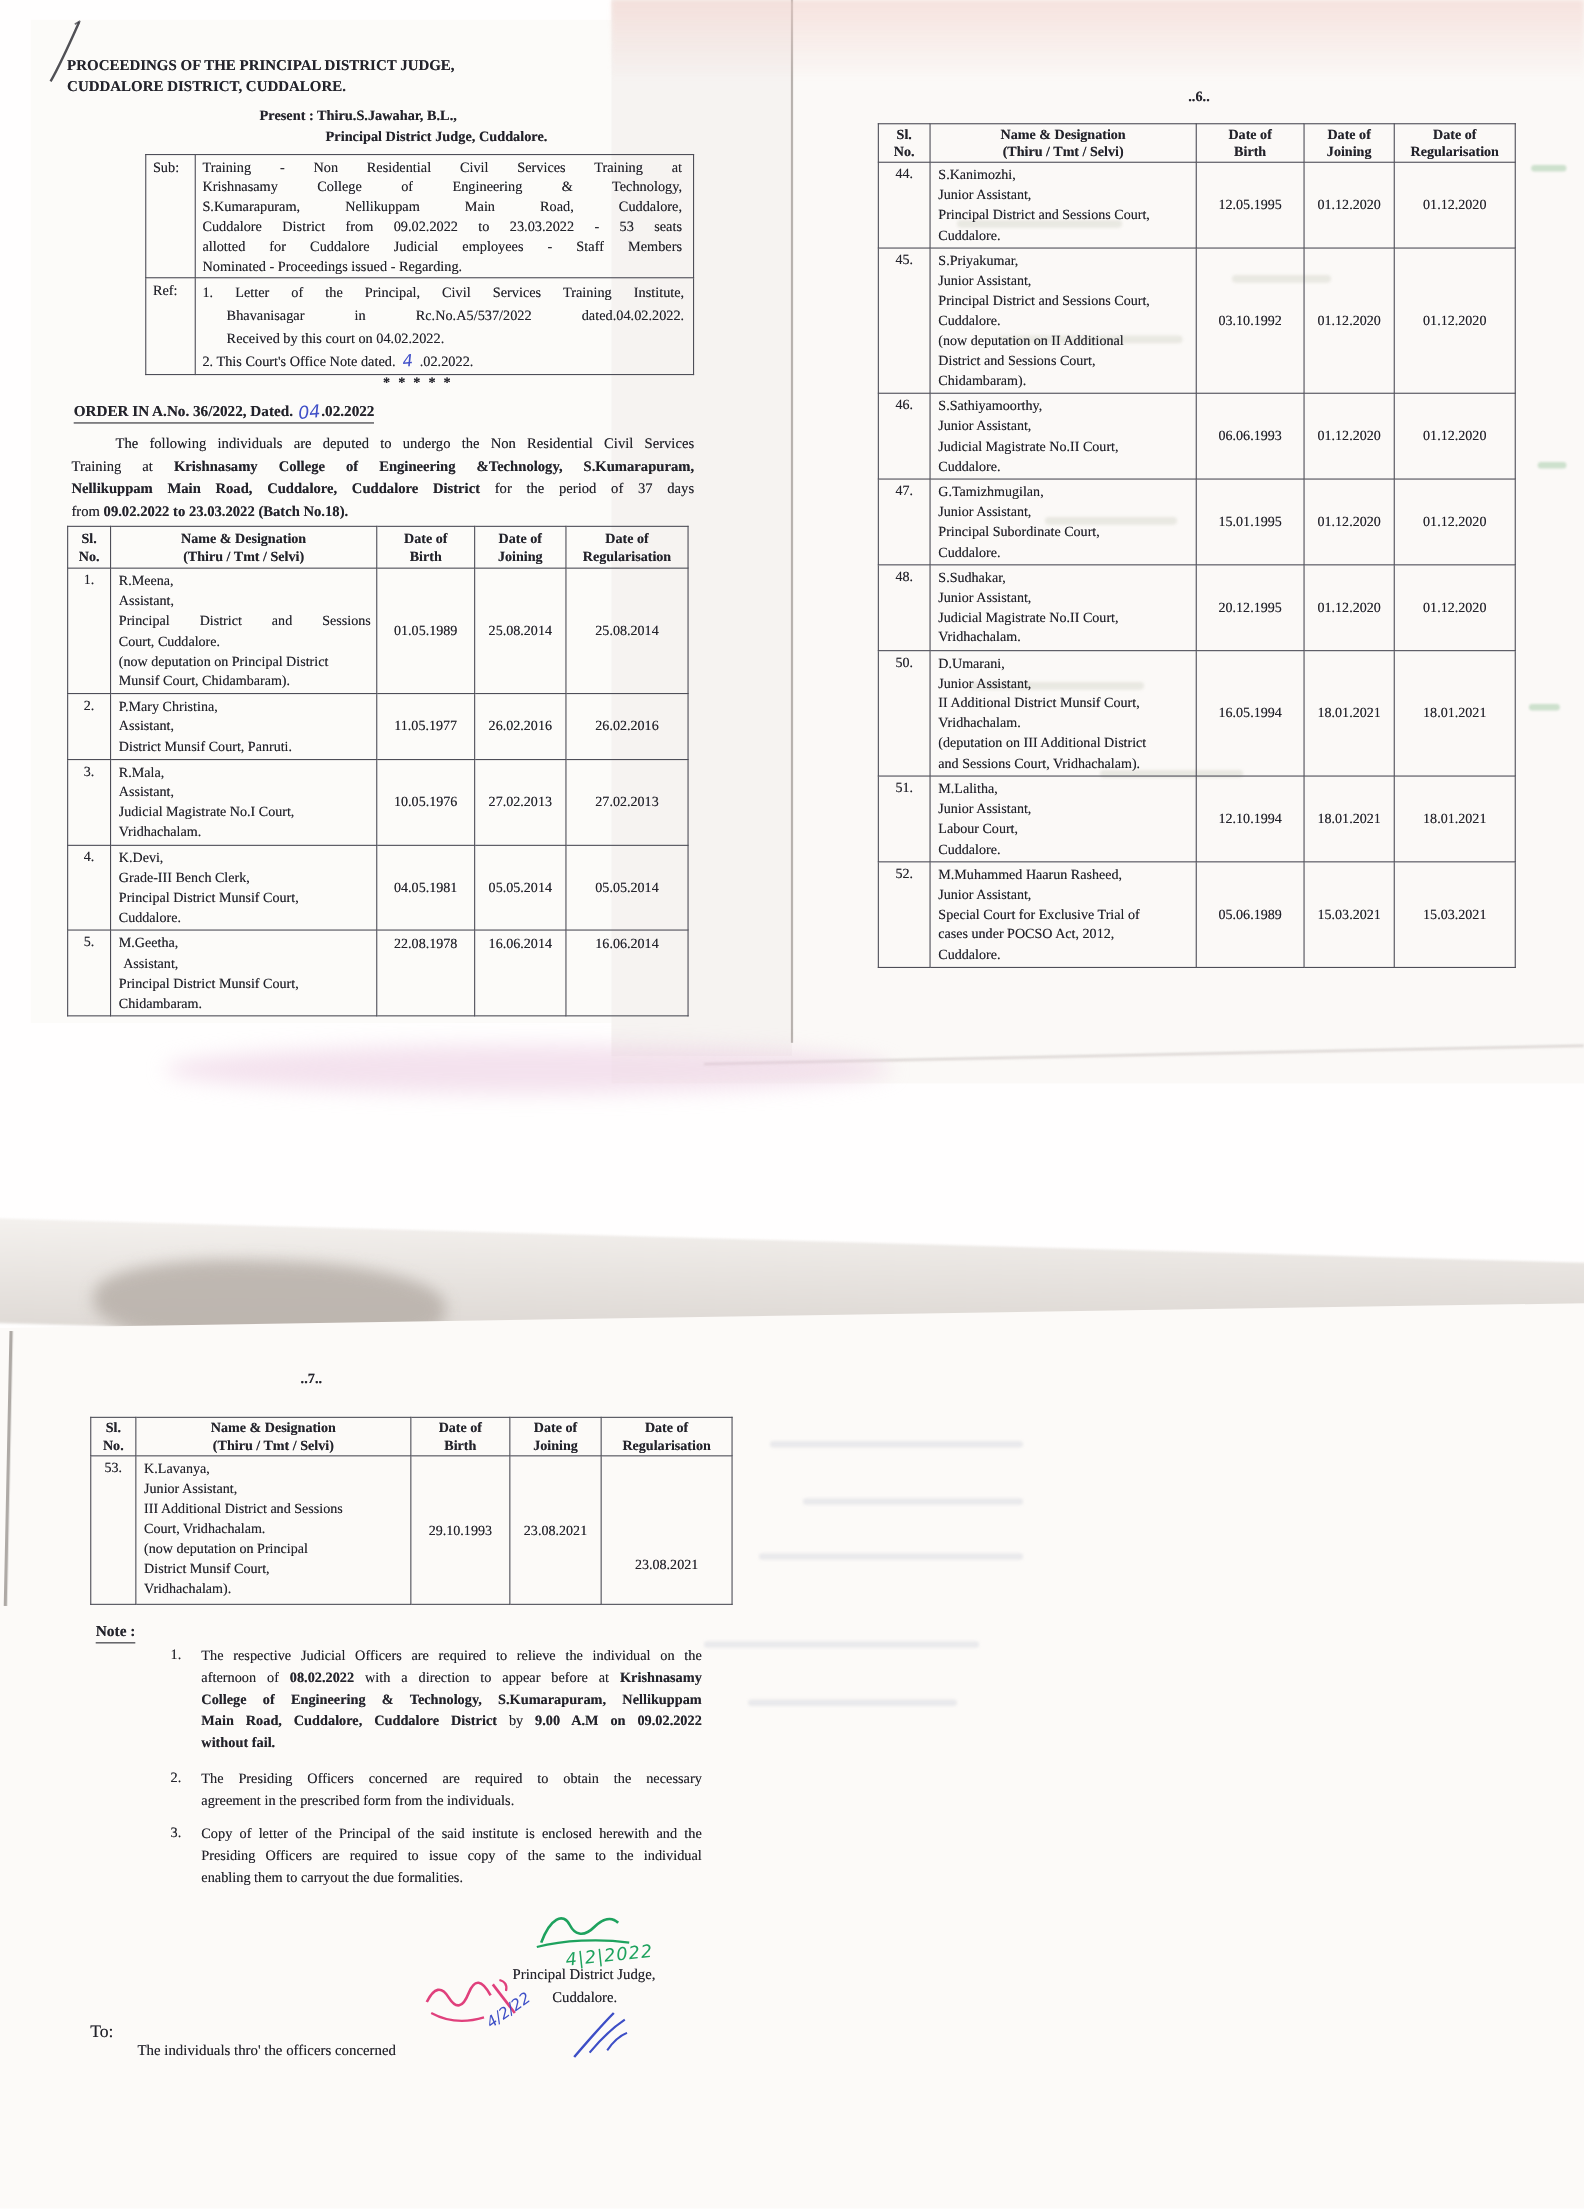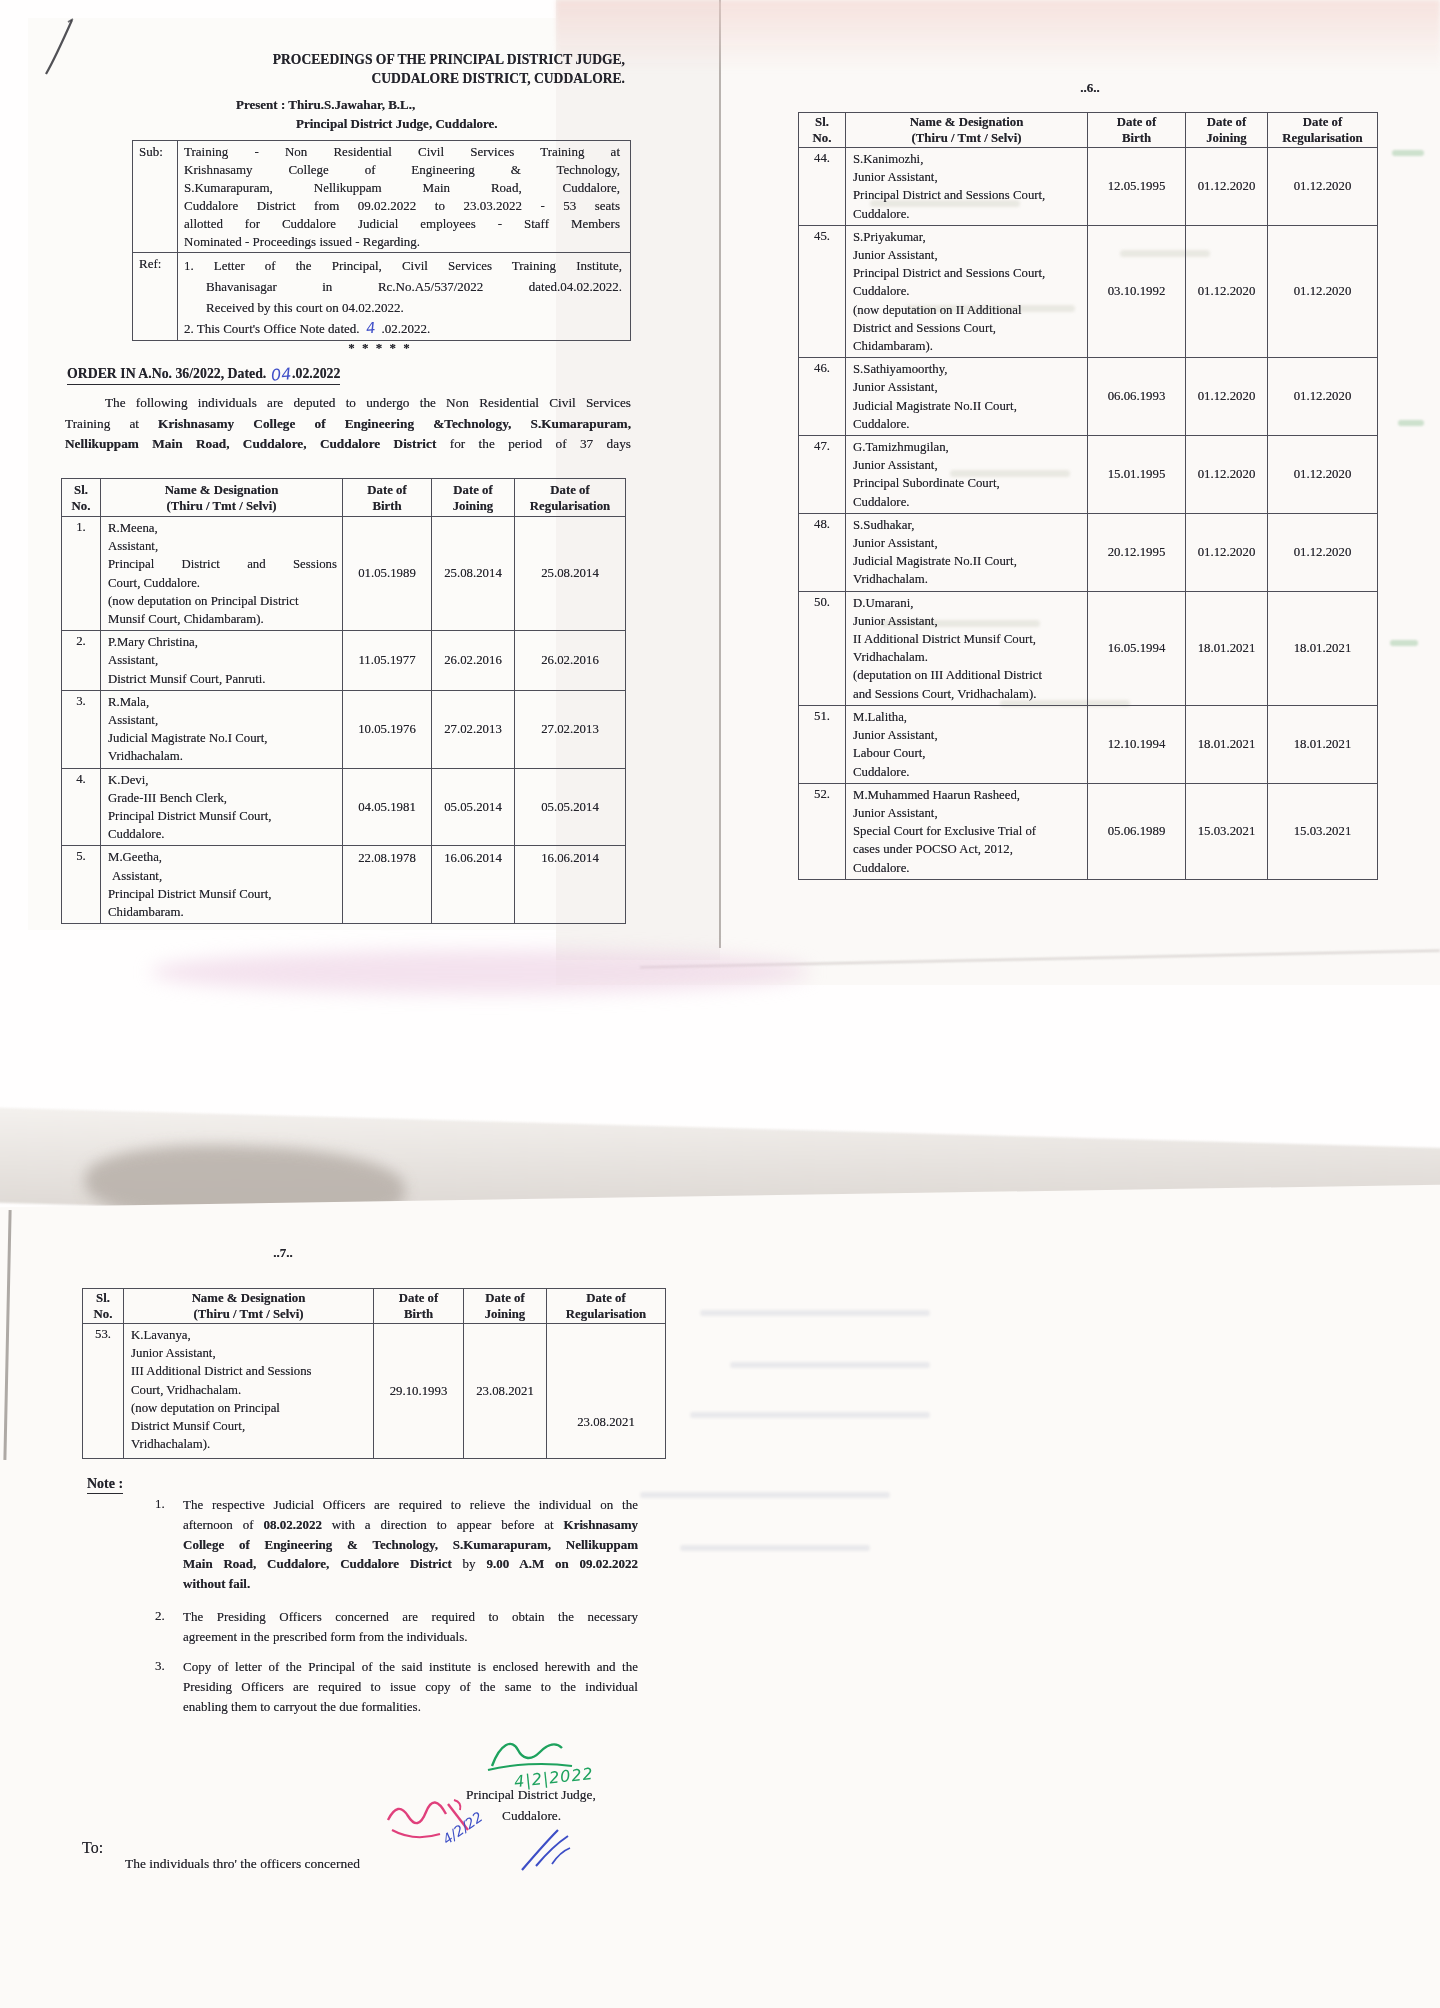--- a/index.html
+++ b/index.html
@@ -62,21 +62,21 @@
   <div class="ghostb" style="left:730px;top:1362px;width:200px;"></div>
   <div class="ghostb" style="left:690px;top:1412px;width:240px;"></div>
   <div class="ghostb" style="left:640px;top:1492px;width:250px;"></div>
   <div class="ghostb" style="left:680px;top:1545px;width:190px;"></div>
 
   <svg class="abs z5" style="left:42px;top:16px;" width="36" height="64" viewBox="0 0 36 64">
     <path d="M30,4 C22,22 12,44 4,58" stroke="#33333a" stroke-width="2.2" fill="none" opacity="0.85"></path>
     <path d="M31,3 l-5,3" stroke="#33333a" stroke-width="1.6" fill="none" opacity="0.7"></path>
   </svg>
 
-  <div class="abs b z5" style="left:61px;top:51px;width:564px;text-align:right;font-size:13.6px;line-height:18.5px;font-family:Liberation Serif, serif;">
+  <div class="abs b z5" style="left:61px;top:51px;width:564px;text-align:left;font-size:13.6px;line-height:18.5px;font-family:Liberation Serif, serif;">
     <div>PROCEEDINGS OF THE PRINCIPAL DISTRICT JUDGE,</div>
     <div>CUDDALORE DISTRICT, CUDDALORE.</div>
   </div>
   <div class="abs b z5" style="left:236px;top:97px;font-size:13px;">Present : Thiru.S.Jawahar, B.L.,</div>
   <div class="abs b z5" style="left:296px;top:116px;font-size:13px;">Principal District Judge, Cuddalore.</div>
 
   <table class="sr" style="width:498px;">
     <colgroup>
         <col style="width:45px;">
         <col style="width:453px;">
@@ -113,20 +113,21 @@
 
   <div class="abs b z5" style="left:67px;top:363px;font-size:13.8px;border-bottom:1.8px solid #2a2a31;padding-bottom:2px;">
     <span>ORDER IN A.No. 36/2022, Dated.</span>
     <span class="hand" style="font-size:16px;margin:0 1px;position:relative;top:2px;">04</span><span>.02.2022</span>
   </div>
 
   <div class="abs z5" style="left:65px;top:393px;width:566px;font-size:13.3px;line-height:20.6px;">
     <div class="jl" style="text-indent:40px;">The following individuals are deputed to undergo the Non Residential Civil Services</div>
     <div class="jl"><span>Training at </span><span class="b">Krishnasamy College of Engineering &amp;Technology, S.Kumarapuram,</span></div>
     <div class="jl"><span class="b">Nellikuppam Main Road, Cuddalore, Cuddalore District</span><span> for the period of 37 days</span></div>
+    <div><span>from </span><span class="b">09.02.2022 to 23.03.2022 (Batch No.18).</span></div>
   </div>
 
   <table class="doc" style="left:61px;top:478px;width:564px;">
     <colgroup>
         <col style="width:39px;">
         <col style="width:242px;">
         <col style="width:89px;">
         <col style="width:83px;">
         <col style="width:111px;">
       </colgroup>

